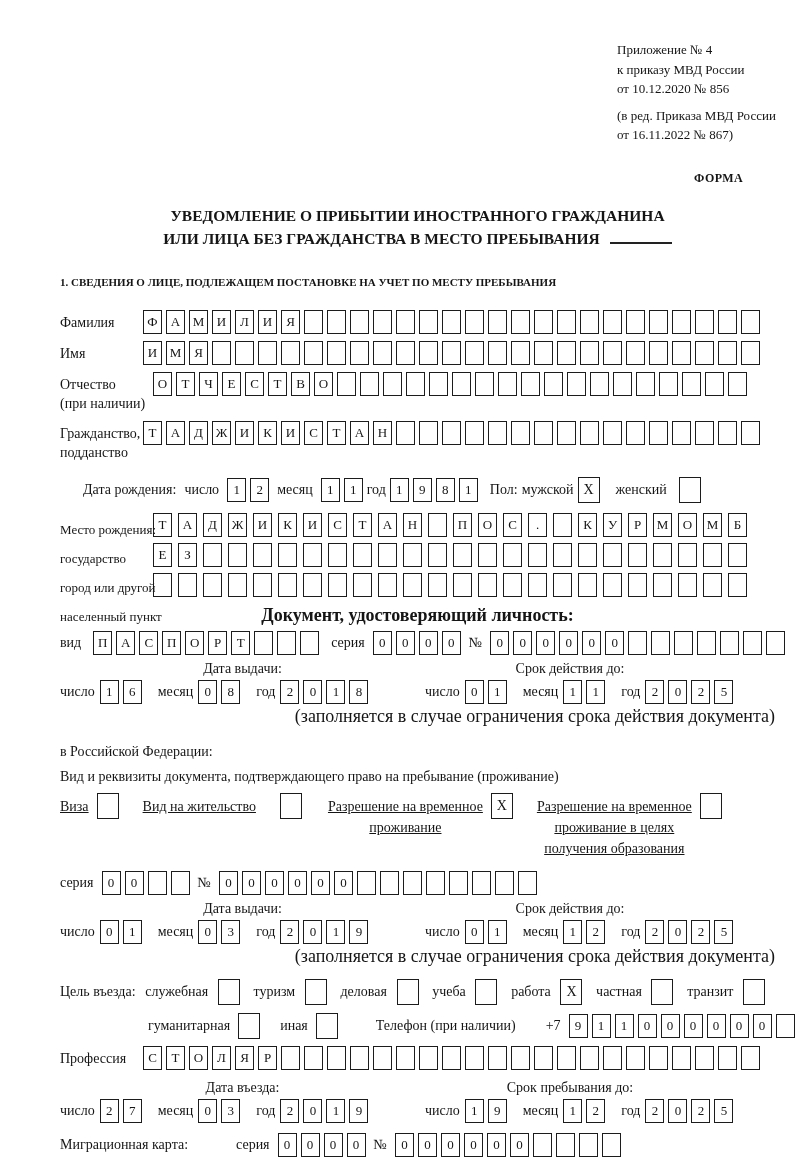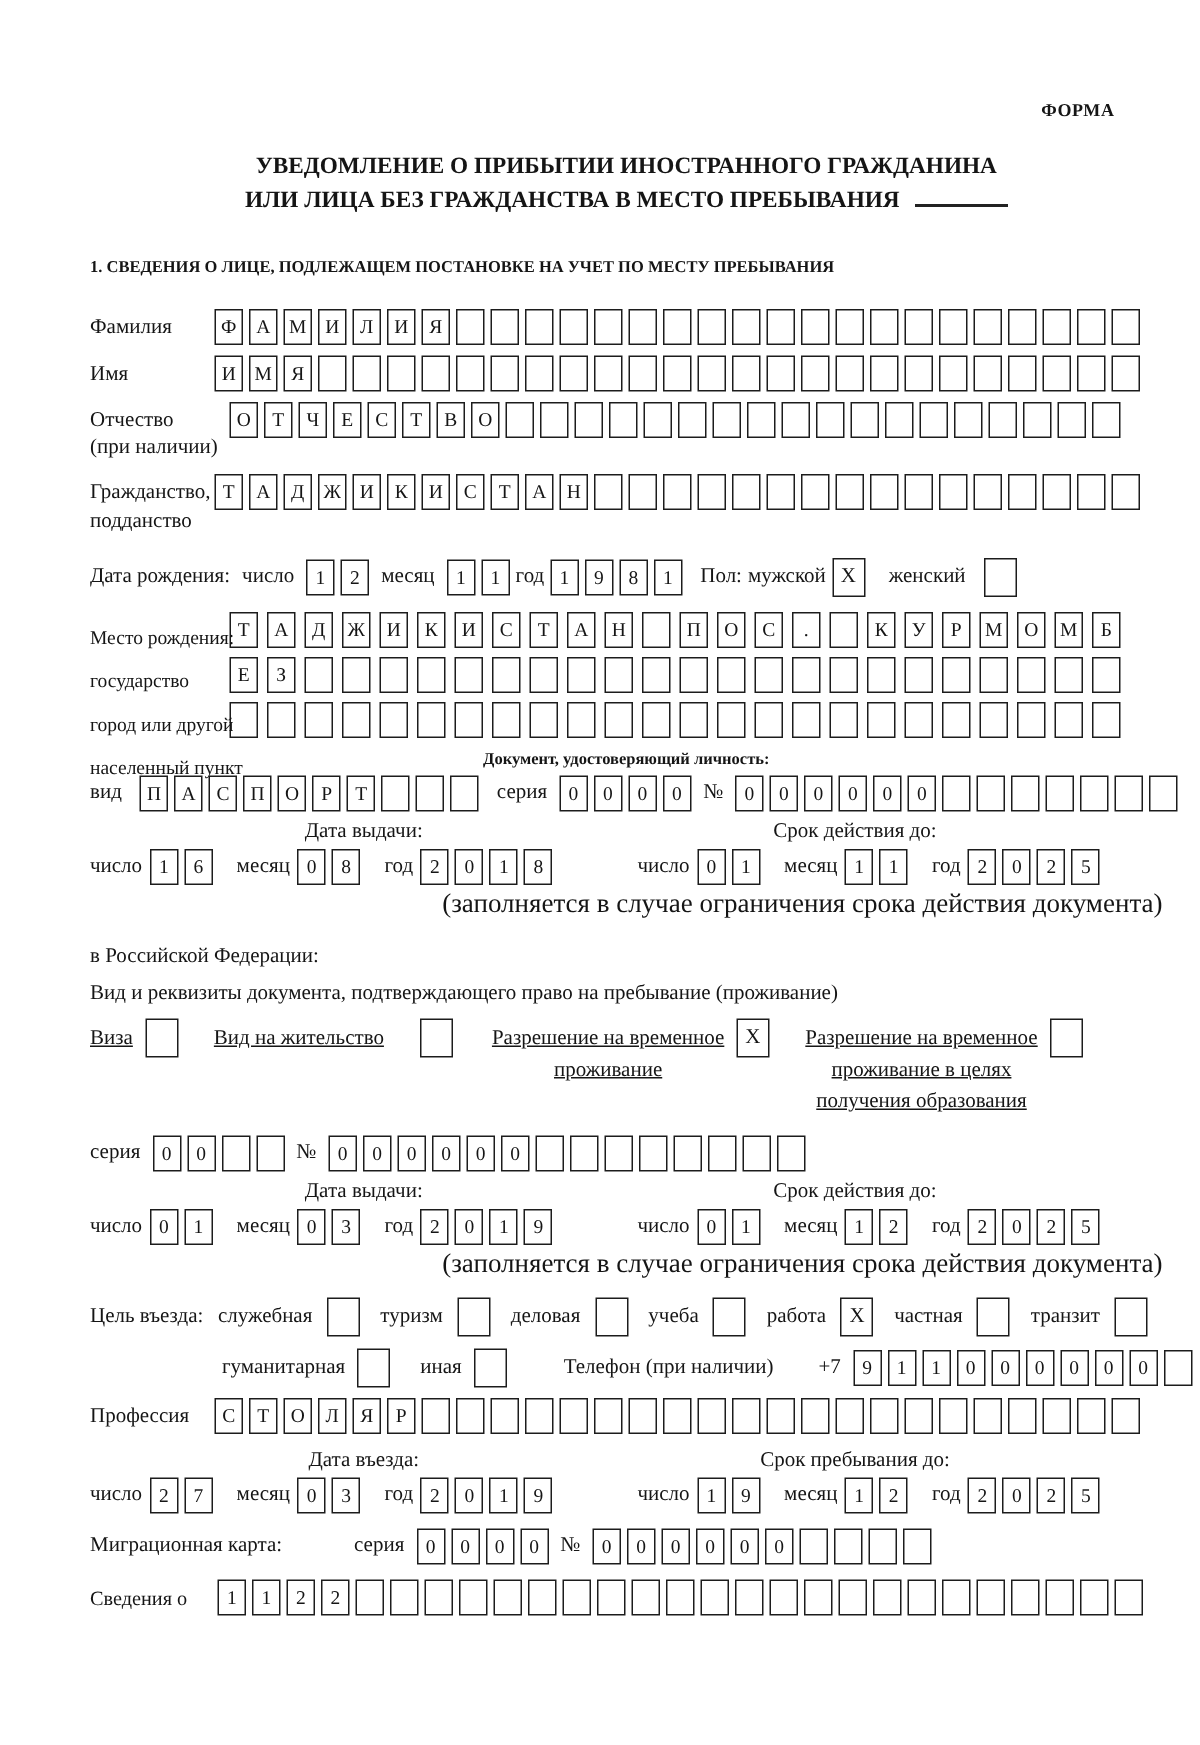--- a/index.html
+++ b/index.html
@@ -35,21 +35,21 @@
   .inline-row { display:flex; align-items:center; white-space:nowrap; }
   .gap4 { margin-left:4px; } .gap8 { margin-left:8px; } .gap12 { margin-left:12px; } .gap16 { margin-left:16px; }
 
   .birthplace, .legalreps { position:relative; margin-top:10px; }
   .stacklbl { position:absolute; left:0; top:2px; font-size:13px; line-height:29px; white-space:nowrap; }
   .legalreps .stacklbl { line-height:22px; font-size:13.5px; }
   .birthplace .rows { margin-left:93px; }
   .legalreps .rows { margin-left:85px; }
   .rows .boxes { display:block; margin-bottom:6px; }
 
-  .docheading { text-align:center; font-weight:bold; margin-top:8px; font-size:11px; }
+  .docheading { text-align:center; font-weight:bold; margin-top:8px; font-size:18px; }
 
   .drow { display:flex; margin-top:6px; }
   .dcol-l { flex:0 0 365px; }
   .dcol-r { flex:1; padding-right:10px; }
   .dhead { text-align:center; margin-bottom:3px; }
   .dline { display:flex; align-items:center; white-space:nowrap; }
   .dline .lbl { margin-right:5px; }
   .dline .part { margin-left:12px; margin-right:5px; }
   .note { text-align:right; font-size:18px; margin-top:2px; }
 
@@ -61,20 +61,27 @@
   .opt .cb { margin-left:8px; margin-top:0; }
 
   .purposerow { display:flex; align-items:center; margin-top:12px; white-space:nowrap; justify-content:space-between; padding-right:6px; }
   .purpose2 { display:flex; align-items:center; margin-top:8px; white-space:nowrap; }
 </style>
 </head>
 <body>
 
 <div class="page">
 
+  <div class="annex">
+    <div>Приложение № 4</div>
+    <div>к приказу МВД России</div>
+    <div>от 10.12.2020 № 856</div>
+    <div class="rev">(в ред. Приказа МВД России</div>
+    <div>от 16.11.2022 № 867)</div>
+  </div>
 
   <div class="forma">ФОРМА</div>
 
   <div class="title">
     <div>УВЕДОМЛЕНИЕ О ПРИБЫТИИ ИНОСТРАННОГО ГРАЖДАНИНА</div>
     <div>
       <span>ИЛИ ЛИЦА БЕЗ ГРАЖДАНСТВА В МЕСТО ПРЕБЫВАНИЯ</span><span class="tunder"></span>
     </div>
   </div>
 
@@ -99,21 +106,21 @@
   </div>
 
   <div class="frow">
     <div class="flabel">
       <div>Гражданство,</div>
       <div>подданство</div>
     </div>
     <span class="boxes"><span class="box">Т</span><span class="box">А</span><span class="box">Д</span><span class="box">Ж</span><span class="box">И</span><span class="box">К</span><span class="box">И</span><span class="box">С</span><span class="box">Т</span><span class="box">А</span><span class="box">Н</span><span class="box"></span><span class="box"></span><span class="box"></span><span class="box"></span><span class="box"></span><span class="box"></span><span class="box"></span><span class="box"></span><span class="box"></span><span class="box"></span><span class="box"></span><span class="box"></span><span class="box"></span><span class="box"></span><span class="box"></span><span class="box"></span></span>
   </div>
 
-  <div class="inline-row" style="margin-top:14px;">
+  <div class="inline-row" style="margin-top:14px;margin-left:23px;">
     <span>Дата рождения:</span>
     <span class="gap8">число</span>
     <span class="boxes gap8"><span class="box">1</span><span class="box">2</span></span>
     <span class="gap4">месяц</span>
     <span class="boxes gap8"><span class="box">1</span><span class="box">1</span></span>
     <span>год</span>
     <span class="boxes gap4"><span class="box">1</span><span class="box">9</span><span class="box">8</span><span class="box">1</span></span>
     <span class="gap8">Пол:</span>
     <span class="gap4">мужской</span>
     <span class="boxes cb gap4"><span class="box">X</span></span>

